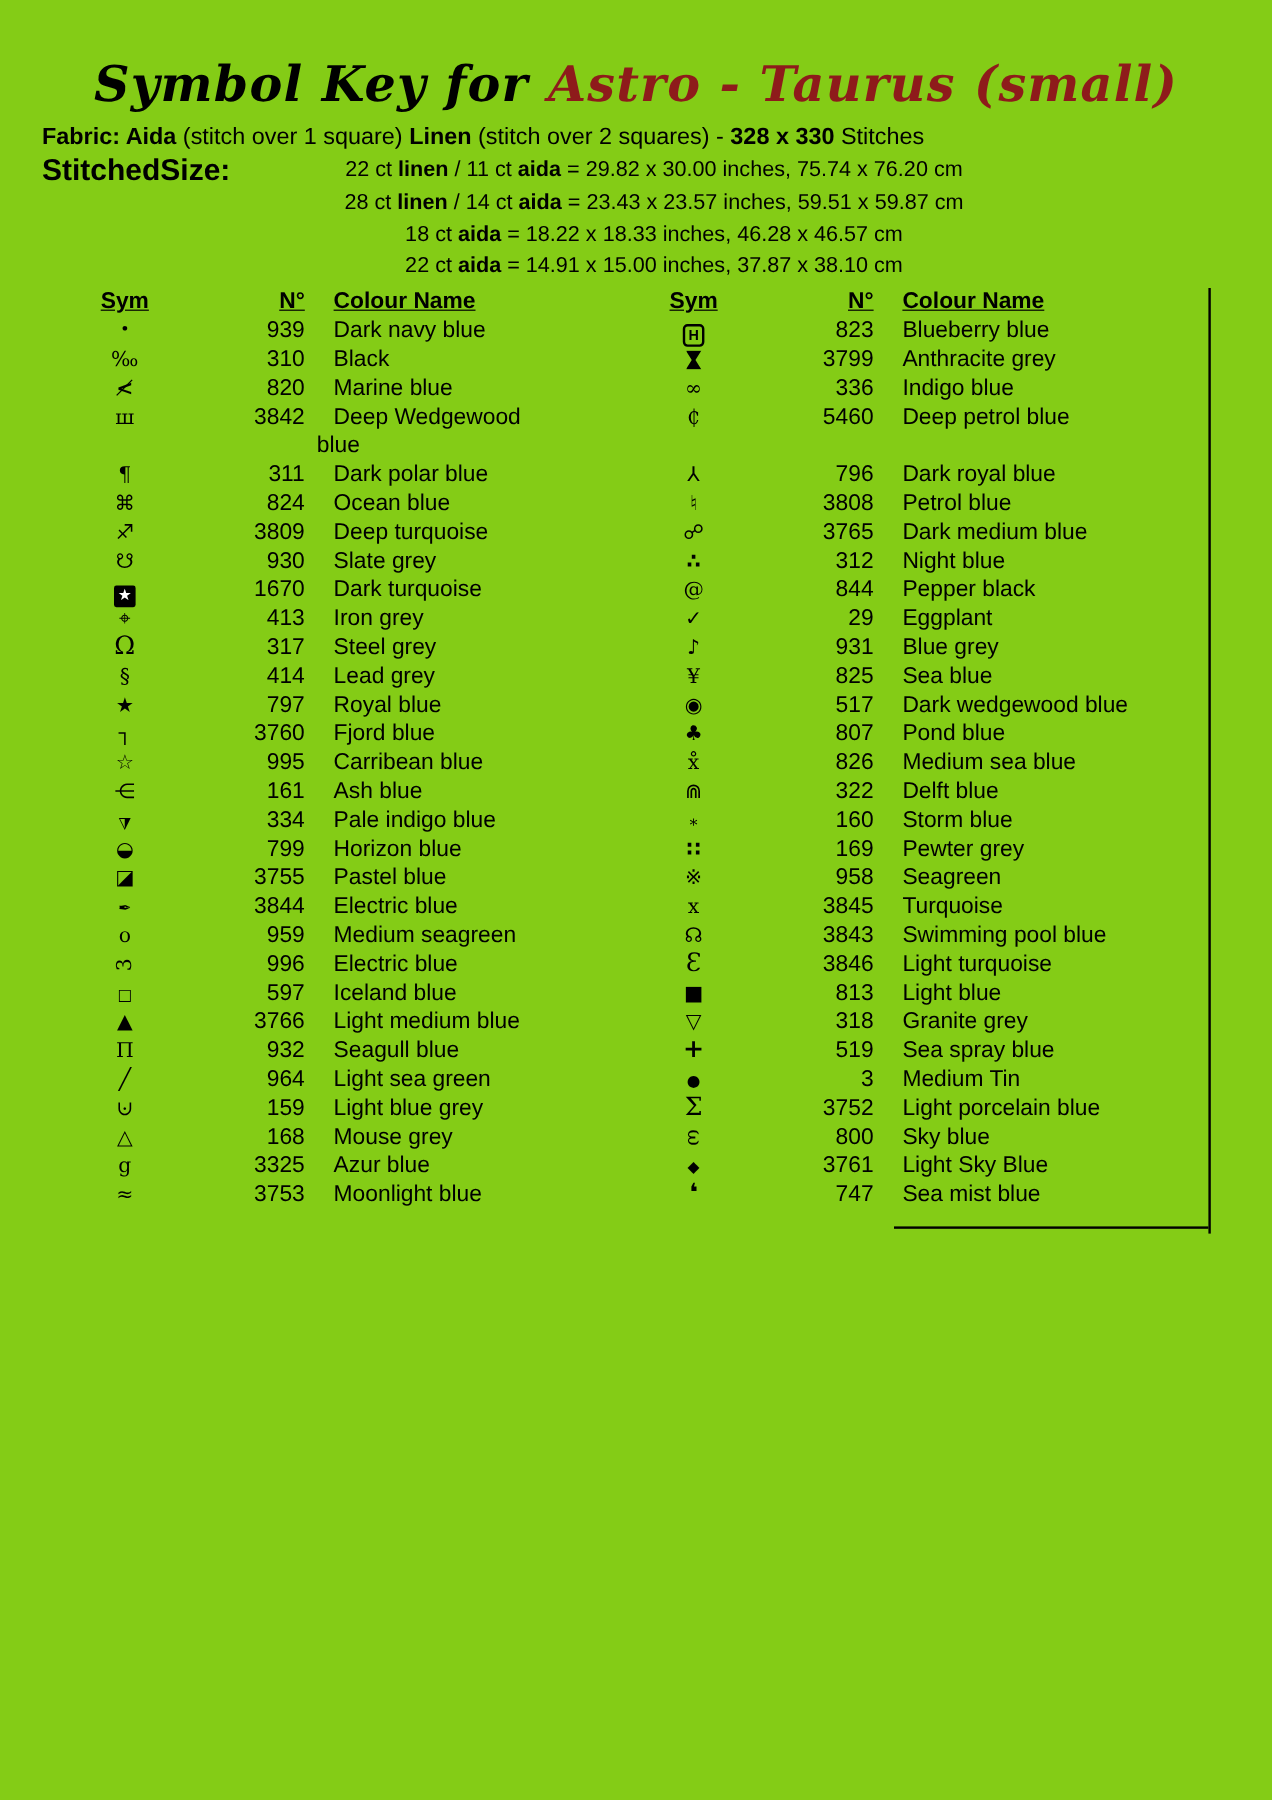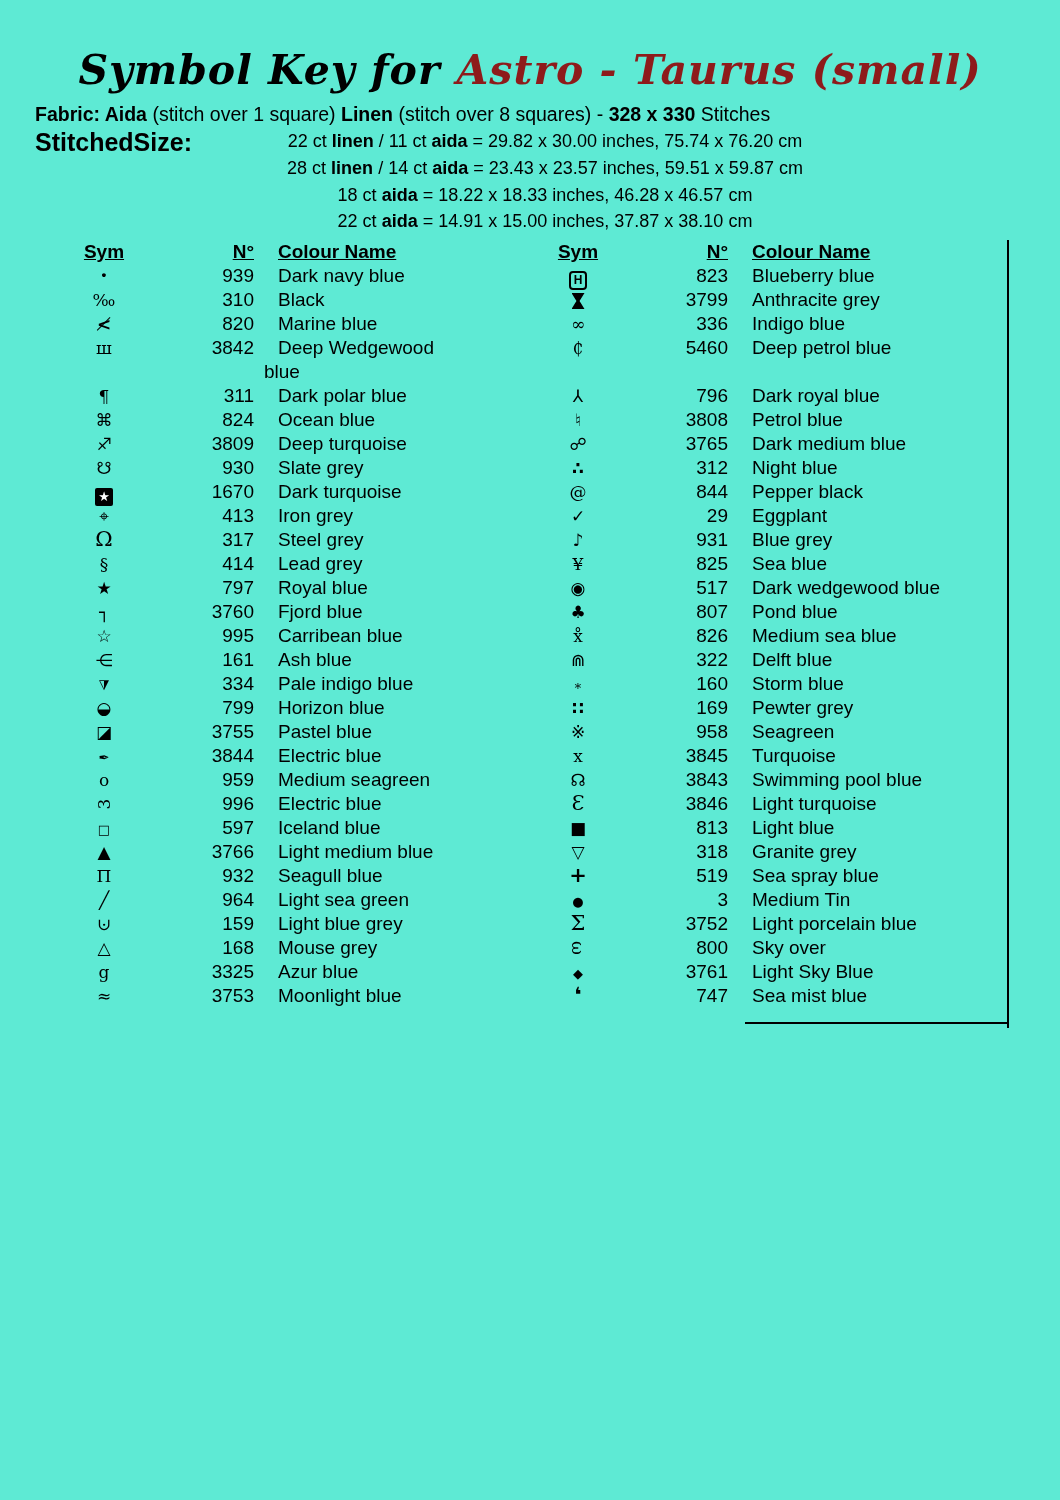--- a/index.html
+++ b/index.html
@@ -1,21 +1,21 @@
 <!DOCTYPE html>
 <html><head>
 <meta charset="utf-8">
 <style>
   html,body{margin:0;padding:0;background:#ffffff;}
   body{
     width:1060px;height:1500px;position:relative;
     font-family:"Liberation Sans",sans-serif;color:#000;
     -webkit-font-smoothing:antialiased;
   }
-  .page{position:absolute;inset:0;background:#5eead4;}
+  .page{position:absolute;inset:0;background:#84cc16;}
 
   
   .title{
     position:absolute;top:48px;left:0;width:100%;text-align:center;
     font-family:"DejaVu Serif",serif;font-style:italic;font-weight:bold;
     font-size:41px;line-height:44px;letter-spacing:1px;white-space:nowrap;
   }
   .title .accent{margin-left:16px;}
 
   
@@ -69,21 +69,21 @@
 </style>
 </head>
 <body>
 
 <div class="page">
 
   <div class="title">
     <span>Symbol Key for</span><span class="accent" style="color: rgb(142, 27, 27);">Astro - Taurus (small)</span>
   </div>
 
-  <div class="fabric"><span class="b">Fabric:  Aida</span><span>  (stitch over 1 square)   </span><span class="b">Linen</span><span>  (stitch over 8 squares) -  </span><span class="b">328 x 330</span><span> Stitches</span></div>
+  <div class="fabric"><span class="b">Fabric:  Aida</span><span>  (stitch over 1 square)   </span><span class="b">Linen</span><span>  (stitch over 2 squares) -  </span><span class="b">328 x 330</span><span> Stitches</span></div>
 
   <div class="size-label">StitchedSize:</div>
   <div class="size-lines">
       <div><span>22 ct </span><span class="b">linen</span><span> / 11 ct </span><span class="b">aida</span><span> = 29.82 x 30.00 inches, 75.74 x 76.20 cm</span></div>
       <div><span>28 ct </span><span class="b">linen</span><span> / 14 ct </span><span class="b">aida</span><span> = 23.43 x 23.57 inches, 59.51 x 59.87 cm</span></div>
       <div><span>18 ct </span><span class="b">aida</span><span>  = 18.22 x 18.33 inches, 46.28 x 46.57 cm</span></div>
       <div><span>22 ct </span><span class="b">aida</span><span> = 14.91 x 15.00 inches, 37.87 x 38.10 cm</span></div>
     </div>
 
   <div class="tbl left">
@@ -394,21 +394,21 @@
           <span class="c-name">Medium Tin</span>
         </div>
         <div class="row">
           <span class="c-sym"><span class="g lg">Σ</span></span>
           <span class="c-num">3752</span>
           <span class="c-name">Light porcelain blue</span>
         </div>
         <div class="row">
           <span class="c-sym"><span class="g rot90">ω</span></span>
           <span class="c-num">800</span>
-          <span class="c-name">Sky over</span>
+          <span class="c-name">Sky blue</span>
         </div>
         <div class="row">
           <span class="c-sym"><span class="g sm">◆</span></span>
           <span class="c-num">3761</span>
           <span class="c-name">Light Sky Blue</span>
         </div>
         <div class="row">
           <span class="c-sym"><span class="g bb lg">❛</span></span>
           <span class="c-num">747</span>
           <span class="c-name">Sea mist blue</span>

